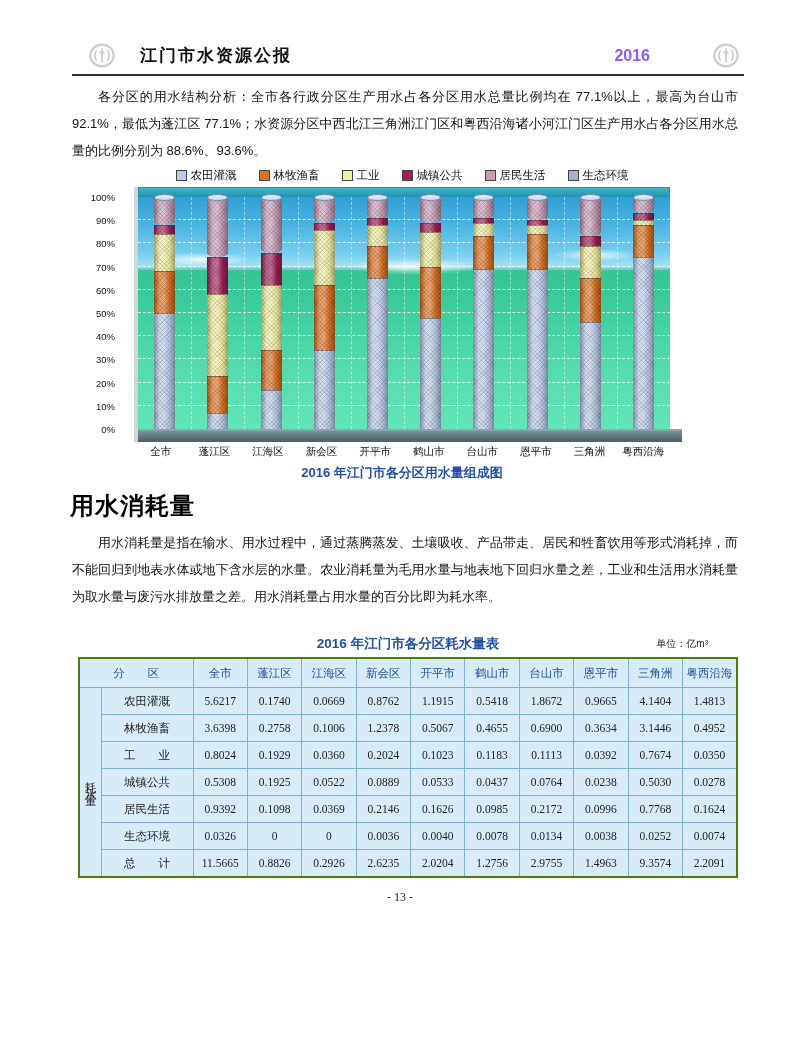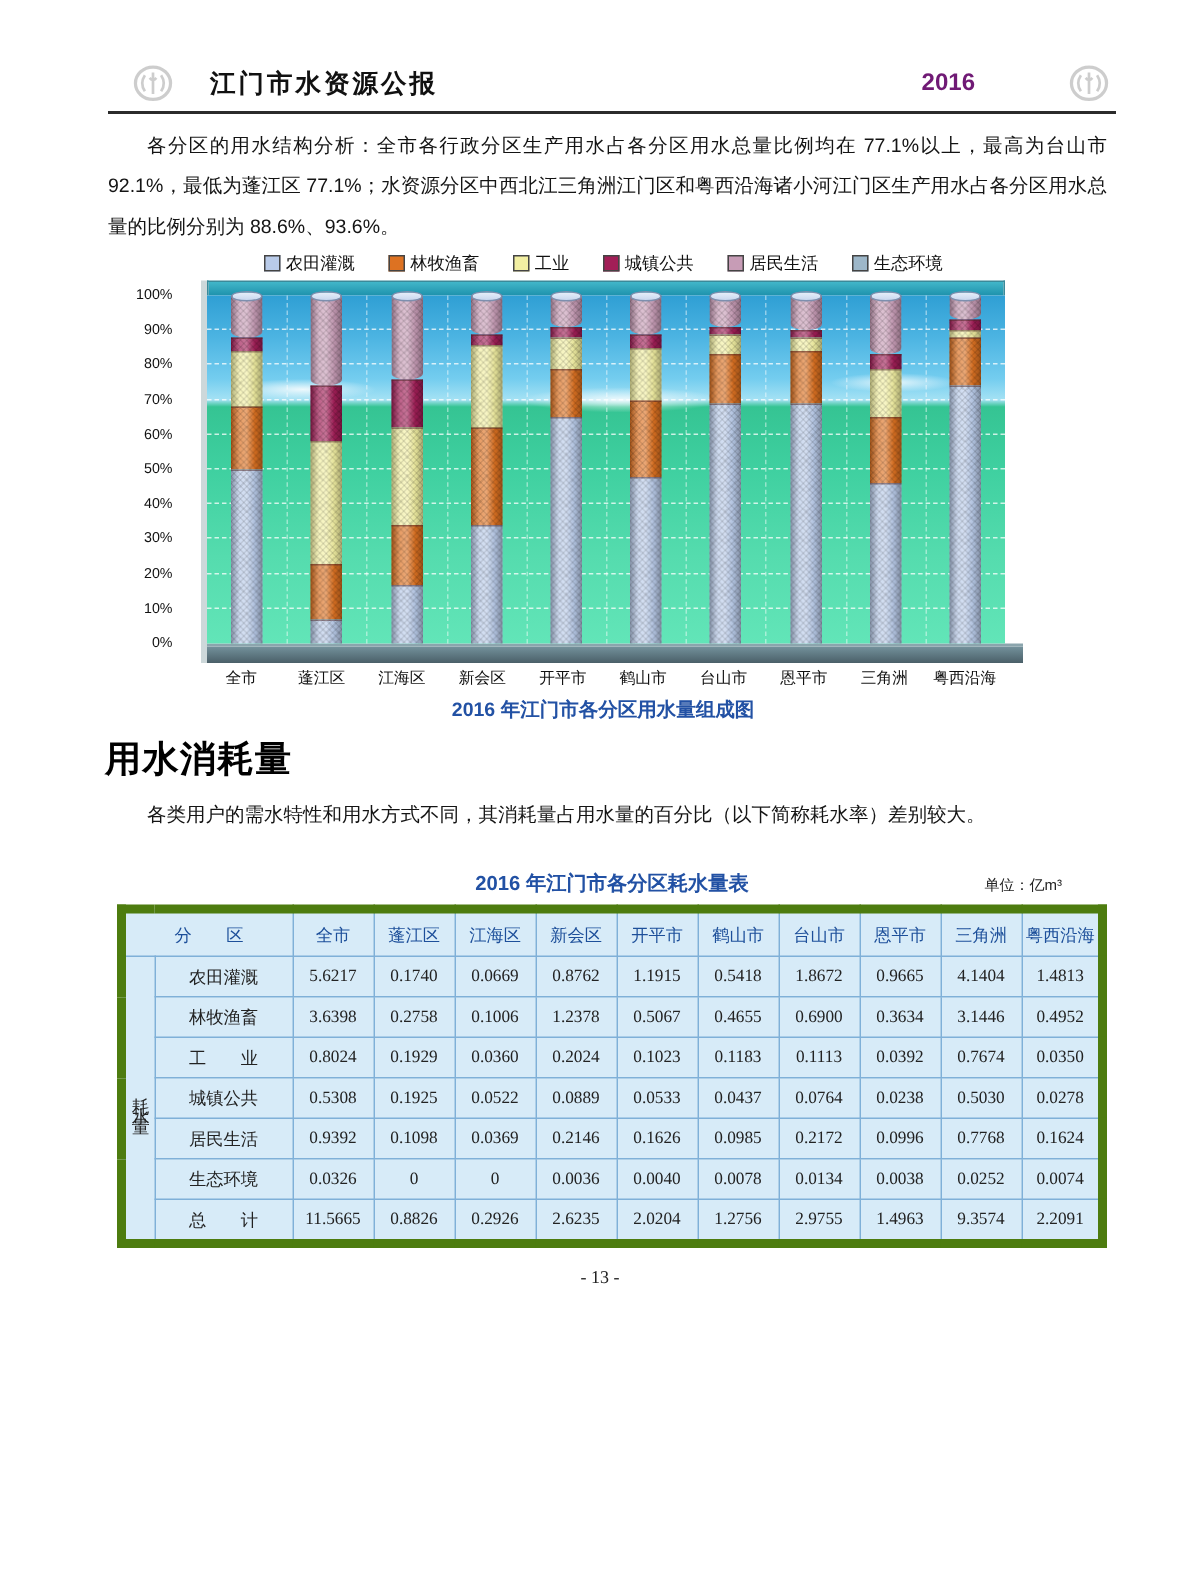--- a/index.html
+++ b/index.html
@@ -3,21 +3,21 @@
 <meta charset="utf-8">
 <style>
   html,body{margin:0;padding:0;background:#ffffff;}
   .page{width:800px;height:1054px;background:#fff;position:relative;overflow:hidden;
         font-family:"Liberation Sans","DejaVu Sans",sans-serif;color:#1a1a1a;}
 
   
   .doc-header{display:flex;align-items:center;padding:42px 56px 0 84px;}
   .logo{width:36px;height:27px;opacity:.55;}
   .doc-title{font-size:17px;font-weight:bold;margin-left:20px;letter-spacing:2px;color:#111;}
-  .doc-year{margin-left:auto;font-size:16px;font-weight:bold;margin-right:58px;color:#701a75;}
+  .doc-year{margin-left:auto;font-size:16px;font-weight:bold;margin-right:58px;color:#8b5cf6;}
   .header-rule{height:2px;background:#2b2b2b;margin:5px 56px 0 72px;}
 
   
   .para{margin:7px 62px 0 72px;font-size:13px;line-height:27px;text-align:justify;text-indent:2em;color:#141414;}
 
   
   .chart-block{margin:4px 0 0 94px;width:576px;}
   .legend{display:flex;justify-content:center;gap:22px;font-size:11.5px;margin:0 0 4px 40px;color:#111;}
   .legend-item{display:flex;align-items:center;}
   .legend .sw{width:9px;height:9px;border:1px solid #444;display:inline-block;margin-right:4px;}
@@ -51,21 +51,21 @@
   .chart-title{text-align:center;color:#2251a4;font-weight:bold;font-size:13px;margin:5px 0 0 40px;}
 
   
   .section-heading{color:#000000;font-size:24px;font-weight:bold;margin:8px 62px 0 70px;letter-spacing:1px;}
 
   
   .table-block{margin:24px 62px 0 78px;}
   .table-title-row{position:relative;text-align:center;margin-bottom:5px;height:18px;}
   .table-title{color:#2251a4;font-weight:bold;font-size:13.5px;}
   .table-unit{position:absolute;right:30px;bottom:1px;font-size:10px;color:#222;font-weight:normal;}
-  table.data{width:100%;border-collapse:collapse;table-layout:fixed;font-size:11px;border:6px solid #4d7c0f;}
+  table.data{width:100%;border-collapse:collapse;table-layout:fixed;font-size:11px;border:2px solid #4d7c0f;}
   table.data th,table.data td{border:1px solid #7fb0d8;background:#d7ebf8;padding:0;height:26px;text-align:center;color:#222;font-weight:normal;}
   table.data thead th{color:#1d4f9a;height:28px;font-size:11.5px;}
   td.vlabel{writing-mode:vertical-lr;text-orientation:upright;letter-spacing:7px;font-size:12px;padding-top:0;}
   td.rowlabel{font-size:11.5px;}
   td.val{font-family:"Liberation Serif","DejaVu Serif",serif;font-size:11.5px;}
 
   .page-num{text-align:center;font-size:12px;margin-top:12px;color:#222;font-family:"Liberation Serif","DejaVu Serif",serif;}
 </style>
 </head>
 <body>
@@ -276,21 +276,21 @@
         <span>台山市</span>
         <span>恩平市</span>
         <span>三角洲</span>
         <span>粤西沿海</span>
       </div>
     <div class="chart-title">2016 年江门市各分区用水量组成图</div>
   </div>
 
   <div class="section-heading">用水消耗量</div>
 
-  <div class="para">各类用户的需水特性和用水方式不同，其消耗量占用水量的百分比（以下简称耗水率）差别较大。</div>
+  <div class="para">用水消耗量是指在输水、用水过程中，通过蒸腾蒸发、土壤吸收、产品带走、居民和牲畜饮用等形式消耗掉，而不能回归到地表水体或地下含水层的水量。农业消耗量为毛用水量与地表地下回归水量之差，工业和生活用水消耗量为取水量与废污水排放量之差。用水消耗量占用水量的百分比即为耗水率。</div>
 
   <div class="table-block">
     <div class="table-title-row">
       <span class="table-title">2016 年江门市各分区耗水量表</span>
       <span class="table-unit">单位：亿m³</span>
     </div>
     <table class="data">
       <colgroup>
         <col style="width:22px">
           <col style="width:92px">

